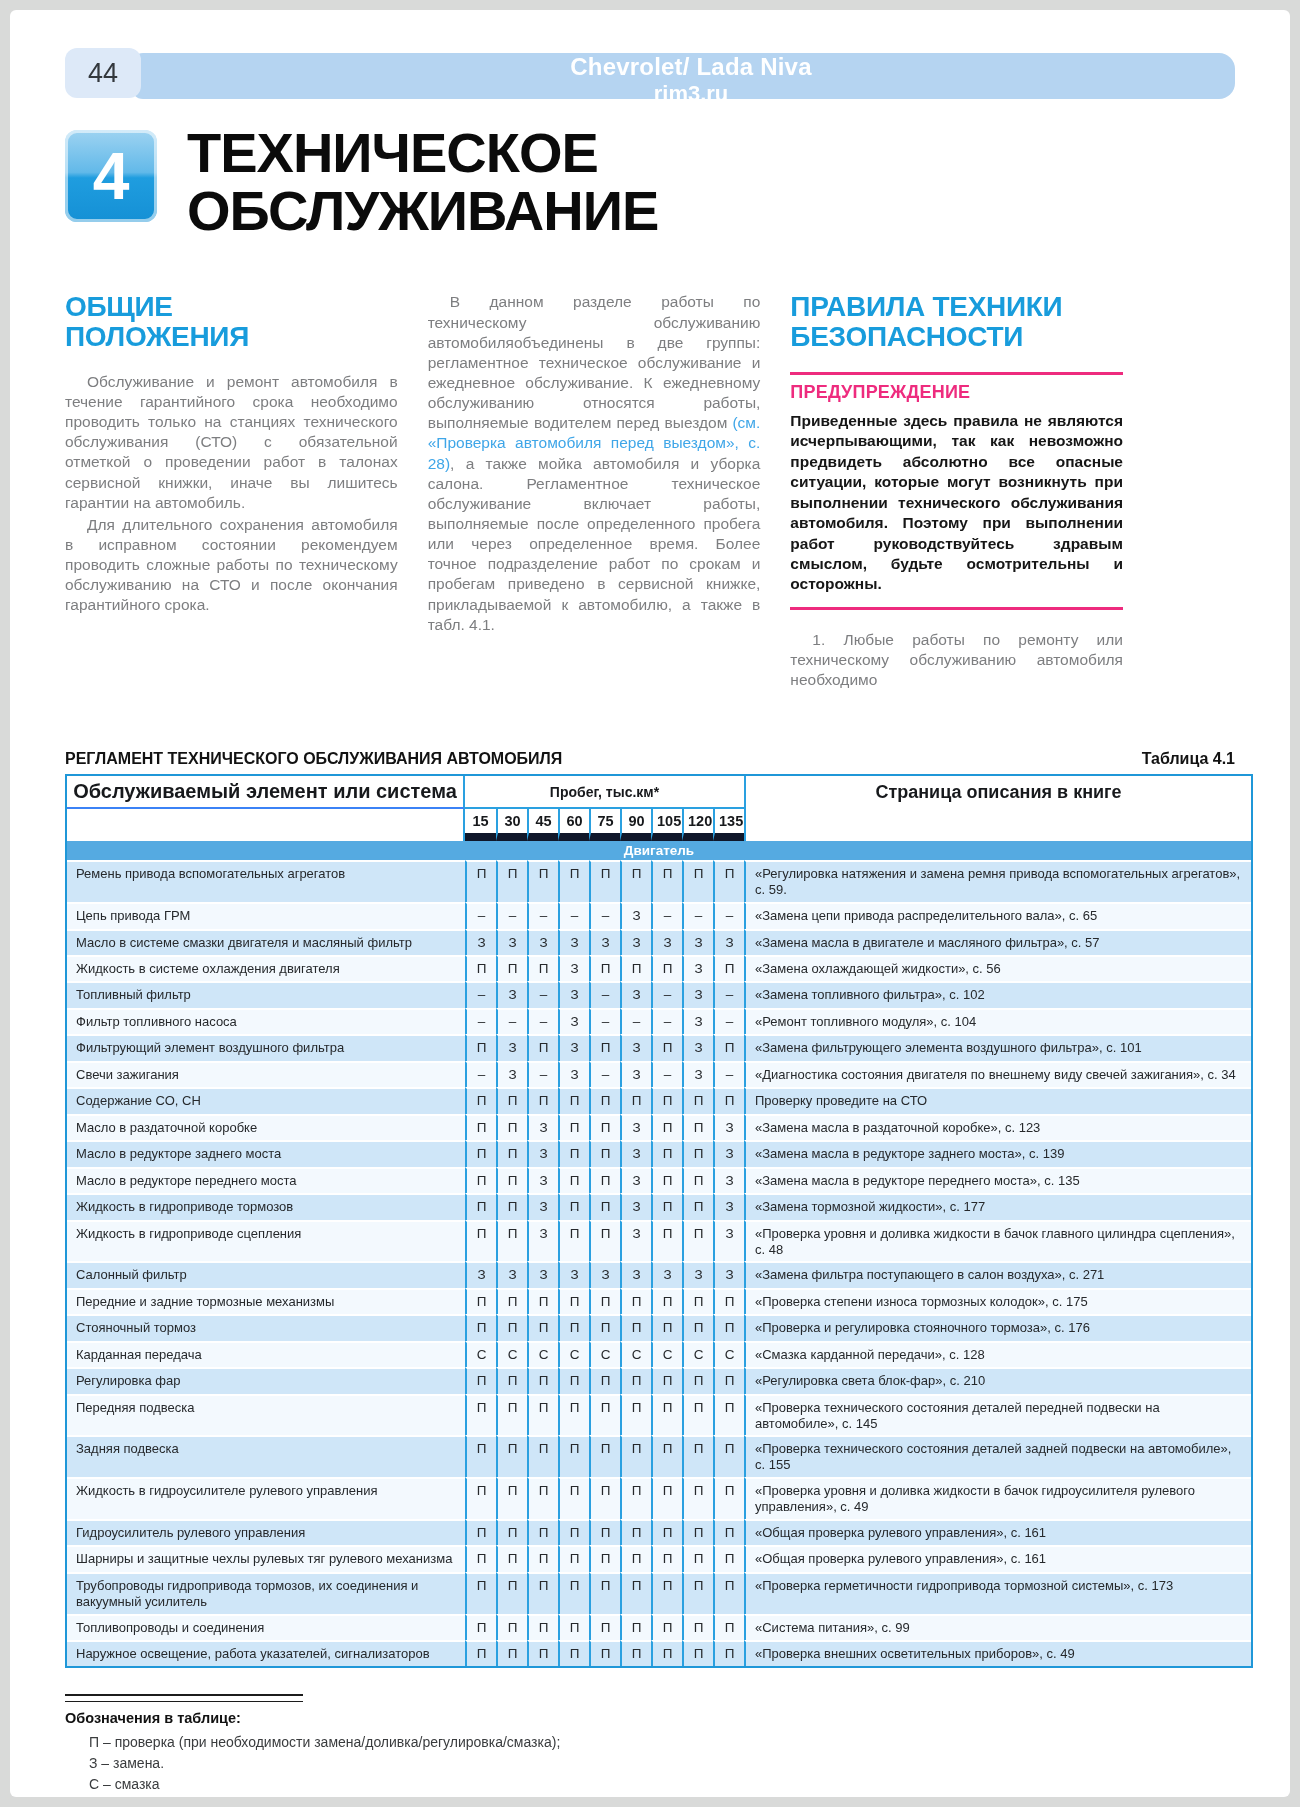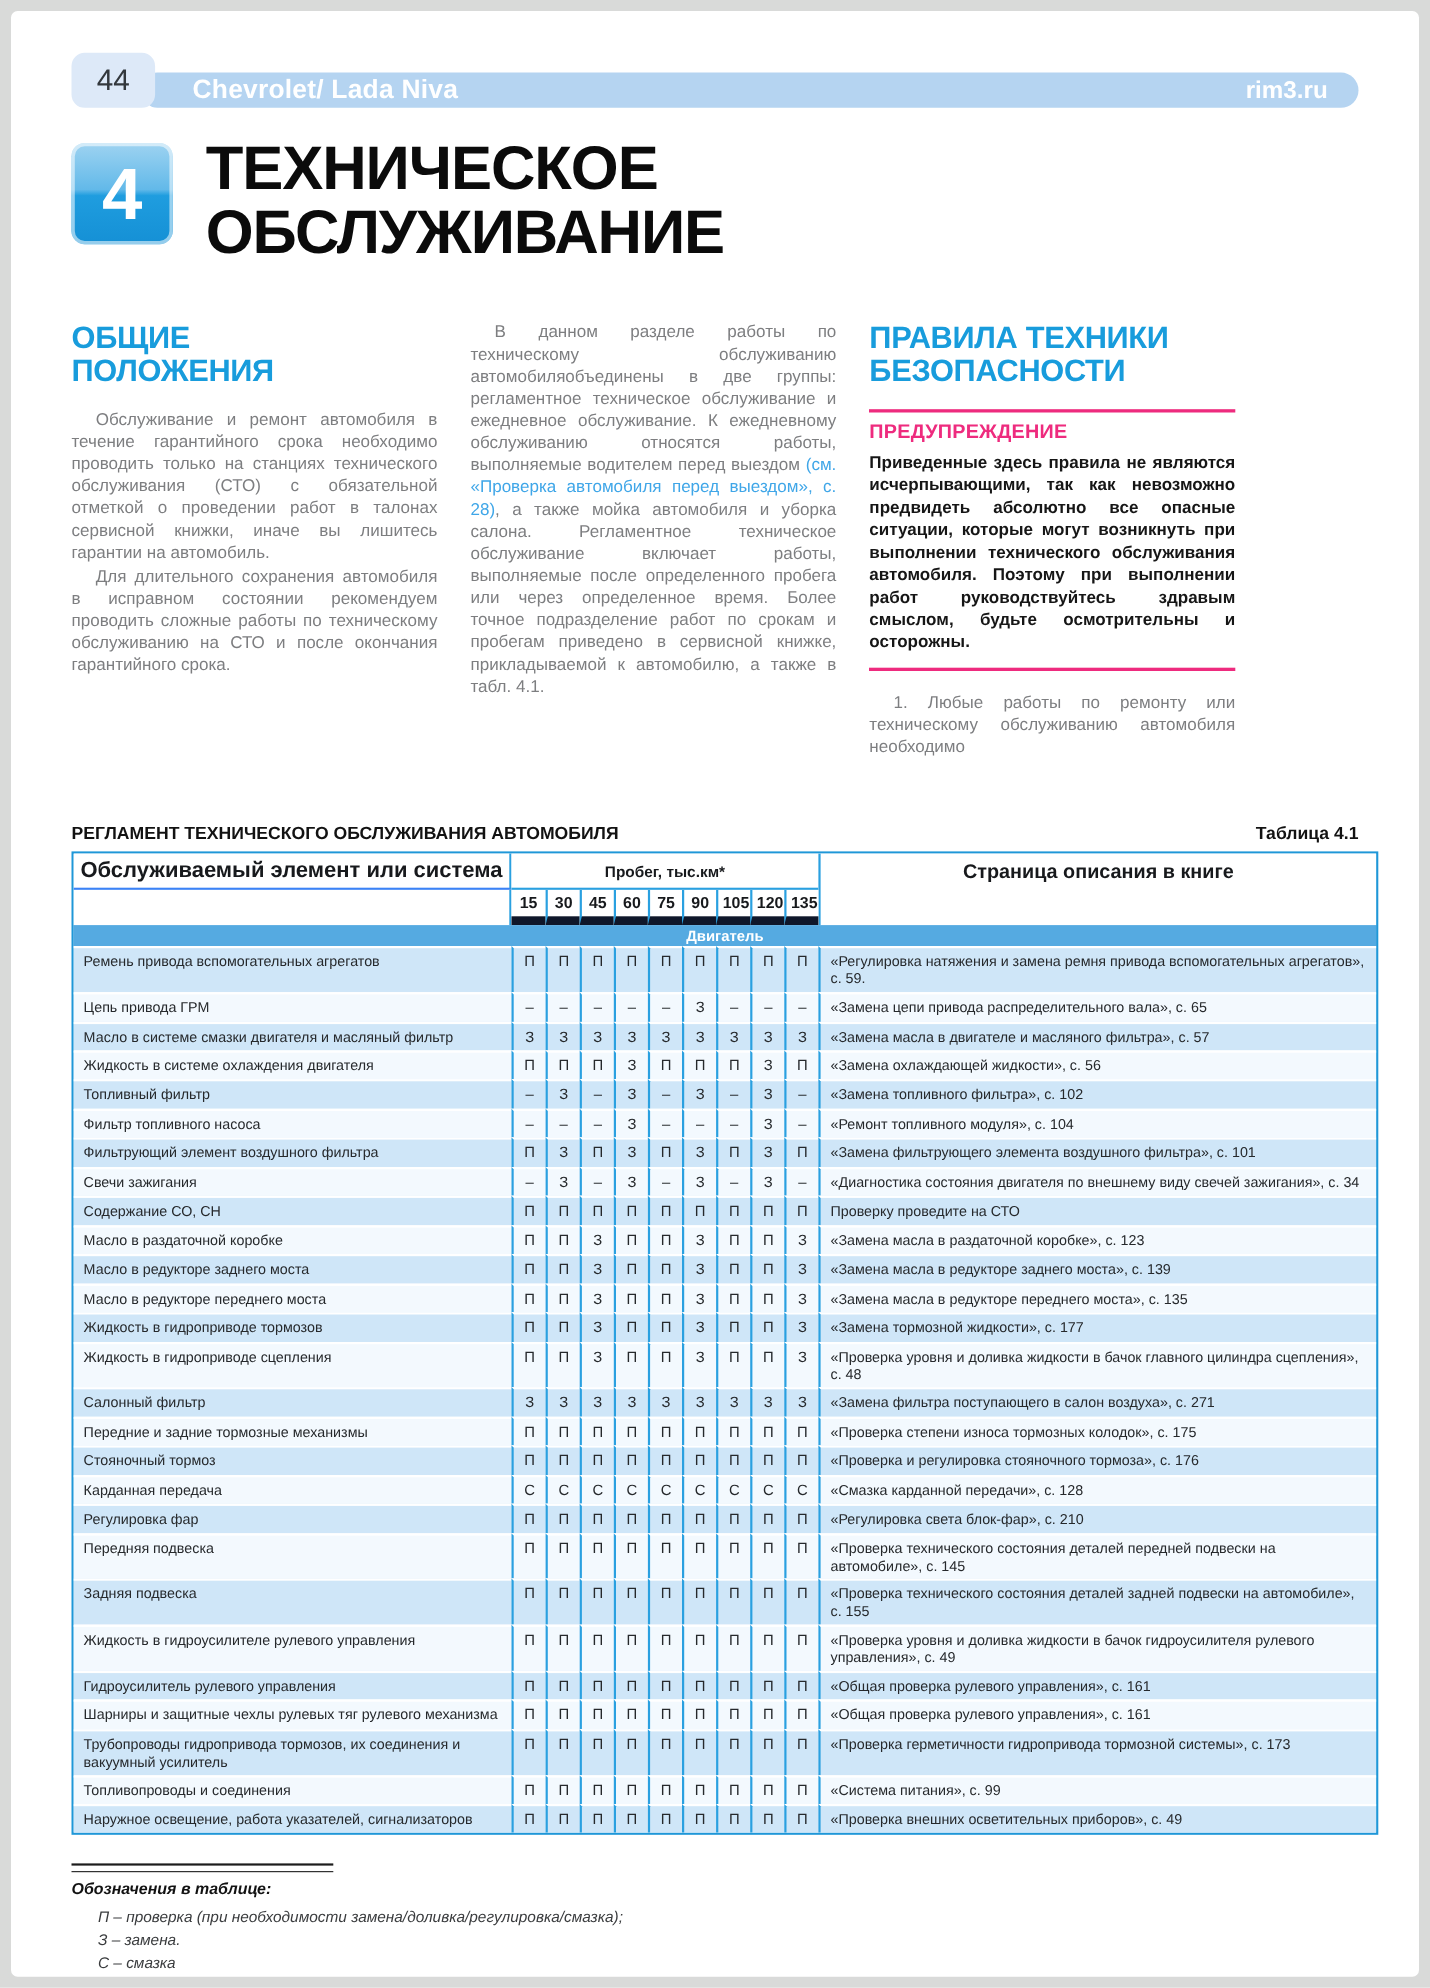--- a/index.html
+++ b/index.html
@@ -10,24 +10,24 @@
     -webkit-font-smoothing:antialiased;
   }
   .page{
     position:absolute;left:10px;top:10px;right:10px;bottom:10px;
     background:#ffffff;border-radius:6px;
     overflow:hidden;
   }
   
   .topbar{position:relative;margin:38px 55px 0 55px;height:50px;padding-left:32px;}
   .topbar .bar{
-    position:absolute;left:66px;right:0;top:18px;height:32px;
+    position:absolute;left:66px;right:0;top:5px;height:46px;
     background:#b5d4f1;border-radius:12px 16px 16px 12px;
     display:flex;align-items:center;justify-content:space-between;
-    padding:0 28px 0 44px;box-sizing:border-box;
+    padding:0 28px 0 44px;box-sizing:border-box;flex-direction:column;
   }
   .topbar .pagenum{
     position:absolute;left:0;top:0;width:76px;height:50px;
     background:#dde9f8;border-radius:12px;
     display:flex;align-items:center;justify-content:center;
     font-size:27px;color:#33383d;z-index:2;
   }
   .topbar .brand{color:#ffffff;font-size:24px;font-weight:bold;letter-spacing:.2px;}
   .topbar .site{color:#ffffff;font-size:22px;font-weight:bold;}
   
@@ -88,21 +88,21 @@
     background:#55aae1;color:#ffffff;font-weight:bold;text-align:center;
     font-size:13.5px;padding:2px 0;
   }
   .maint tbody td{padding:4px 6px;line-height:1.22;vertical-align:top;border-top:2px solid #ffffff;}
   .maint tbody tr.tint td{background:#cfe6f8;}
   .maint tbody tr.plain td{background:#f3f9fe;}
   .maint td.name{padding-left:9px;}
   .maint td.mark{text-align:center;border-left:2px solid #2aa0e0;font-size:13.5px;}
   .maint td.ref{border-left:2px solid #2aa0e0;padding-left:9px;}
   
-  .legend{margin:26px 55px 0 55px;font-style:italic;}
+  .legend{margin:26px 55px 0 55px;}
   .legend .rule{width:238px;height:5px;border-top:2px solid #1c1c1c;border-bottom:1.5px solid #1c1c1c;margin-bottom:8px;}
   .legend .ltitle{font-size:14.5px;font-weight:bold;color:#121212;margin-bottom:6px;}
   .legend .litem{font-size:14px;color:#3a3c3e;line-height:1.5;margin-left:24px;}
 </style>
 </head>
 <body>
 
 <div class="page">
 
   <div class="topbar">

